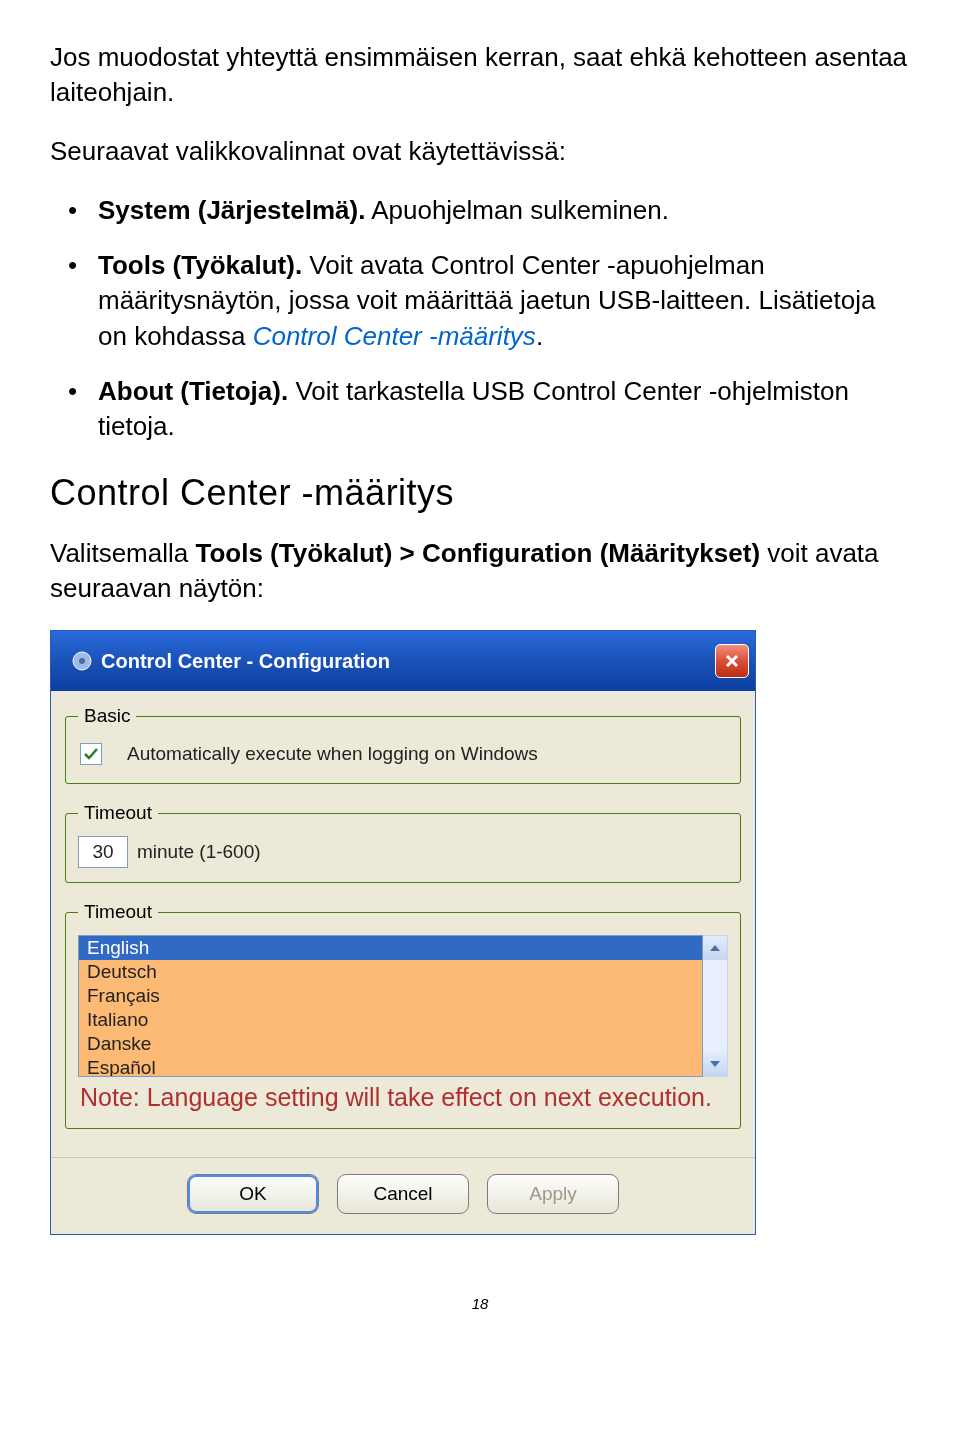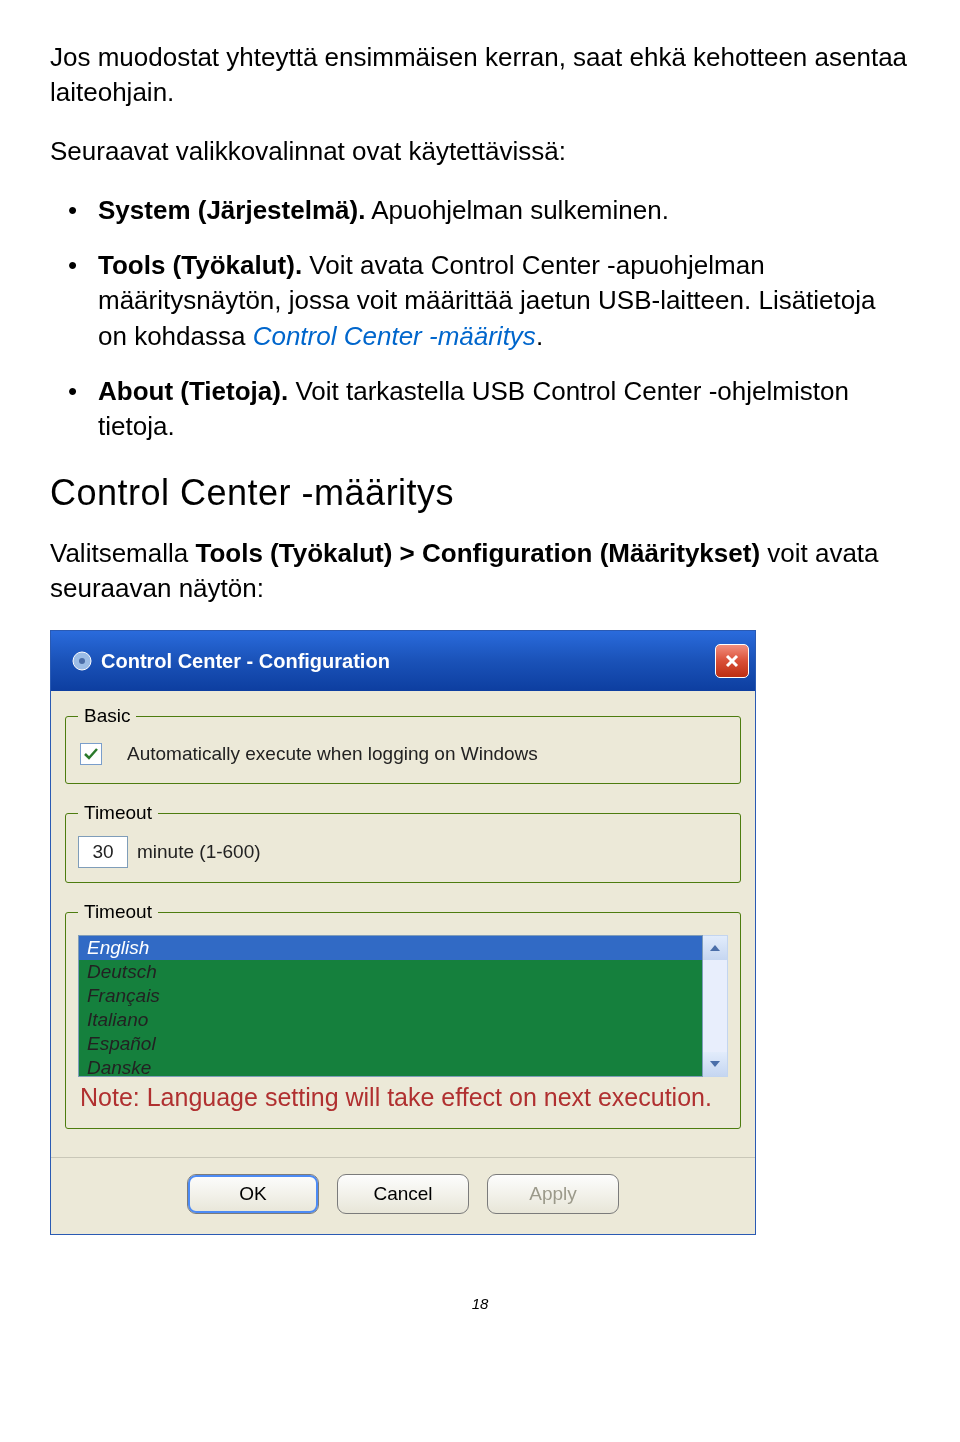--- a/index.html
+++ b/index.html
@@ -135,25 +135,24 @@
     line-height: 30px;
     font-size: 19px;
     display: inline-block;
   }
   .listbox-wrap {
     display: flex;
   }
   .listbox {
     flex: 1;
     border: 1px solid #7f9db9;
-    background: #15803d;
+    background: #fdba74;
     height: 140px;
     overflow: hidden;
     font-size: 19px;
-    font-style: italic;
   }
   .listbox .opt {
     padding: 1px 8px;
   }
   .listbox .opt.sel {
     background: #316ac5;
     color: #fff;
   }
   .vsb {
     width: 24px;
@@ -268,22 +267,22 @@
     </fieldset>
 
     <fieldset>
       <legend>Timeout</legend>
       <div class="listbox-wrap">
         <div class="listbox">
           <div class="opt sel">English</div>
           <div class="opt">Deutsch</div>
           <div class="opt">Français</div>
           <div class="opt">Italiano</div>
+          <div class="opt">Danske</div>
           <div class="opt">Español</div>
-          <div class="opt">Danske</div>
         </div>
         <div class="vsb">
           <div class="sbtn">
             <svg width="12" height="12" viewBox="0 0 12 12">
                 <polygon points="6,3 11,9 1,9" fill="#4a6ea9"></polygon>
               </svg>
           </div>
           <div class="sbtn">
             <svg width="12" height="12" viewBox="0 0 12 12">
                 <polygon points="1,3 11,3 6,9" fill="#4a6ea9"></polygon>

